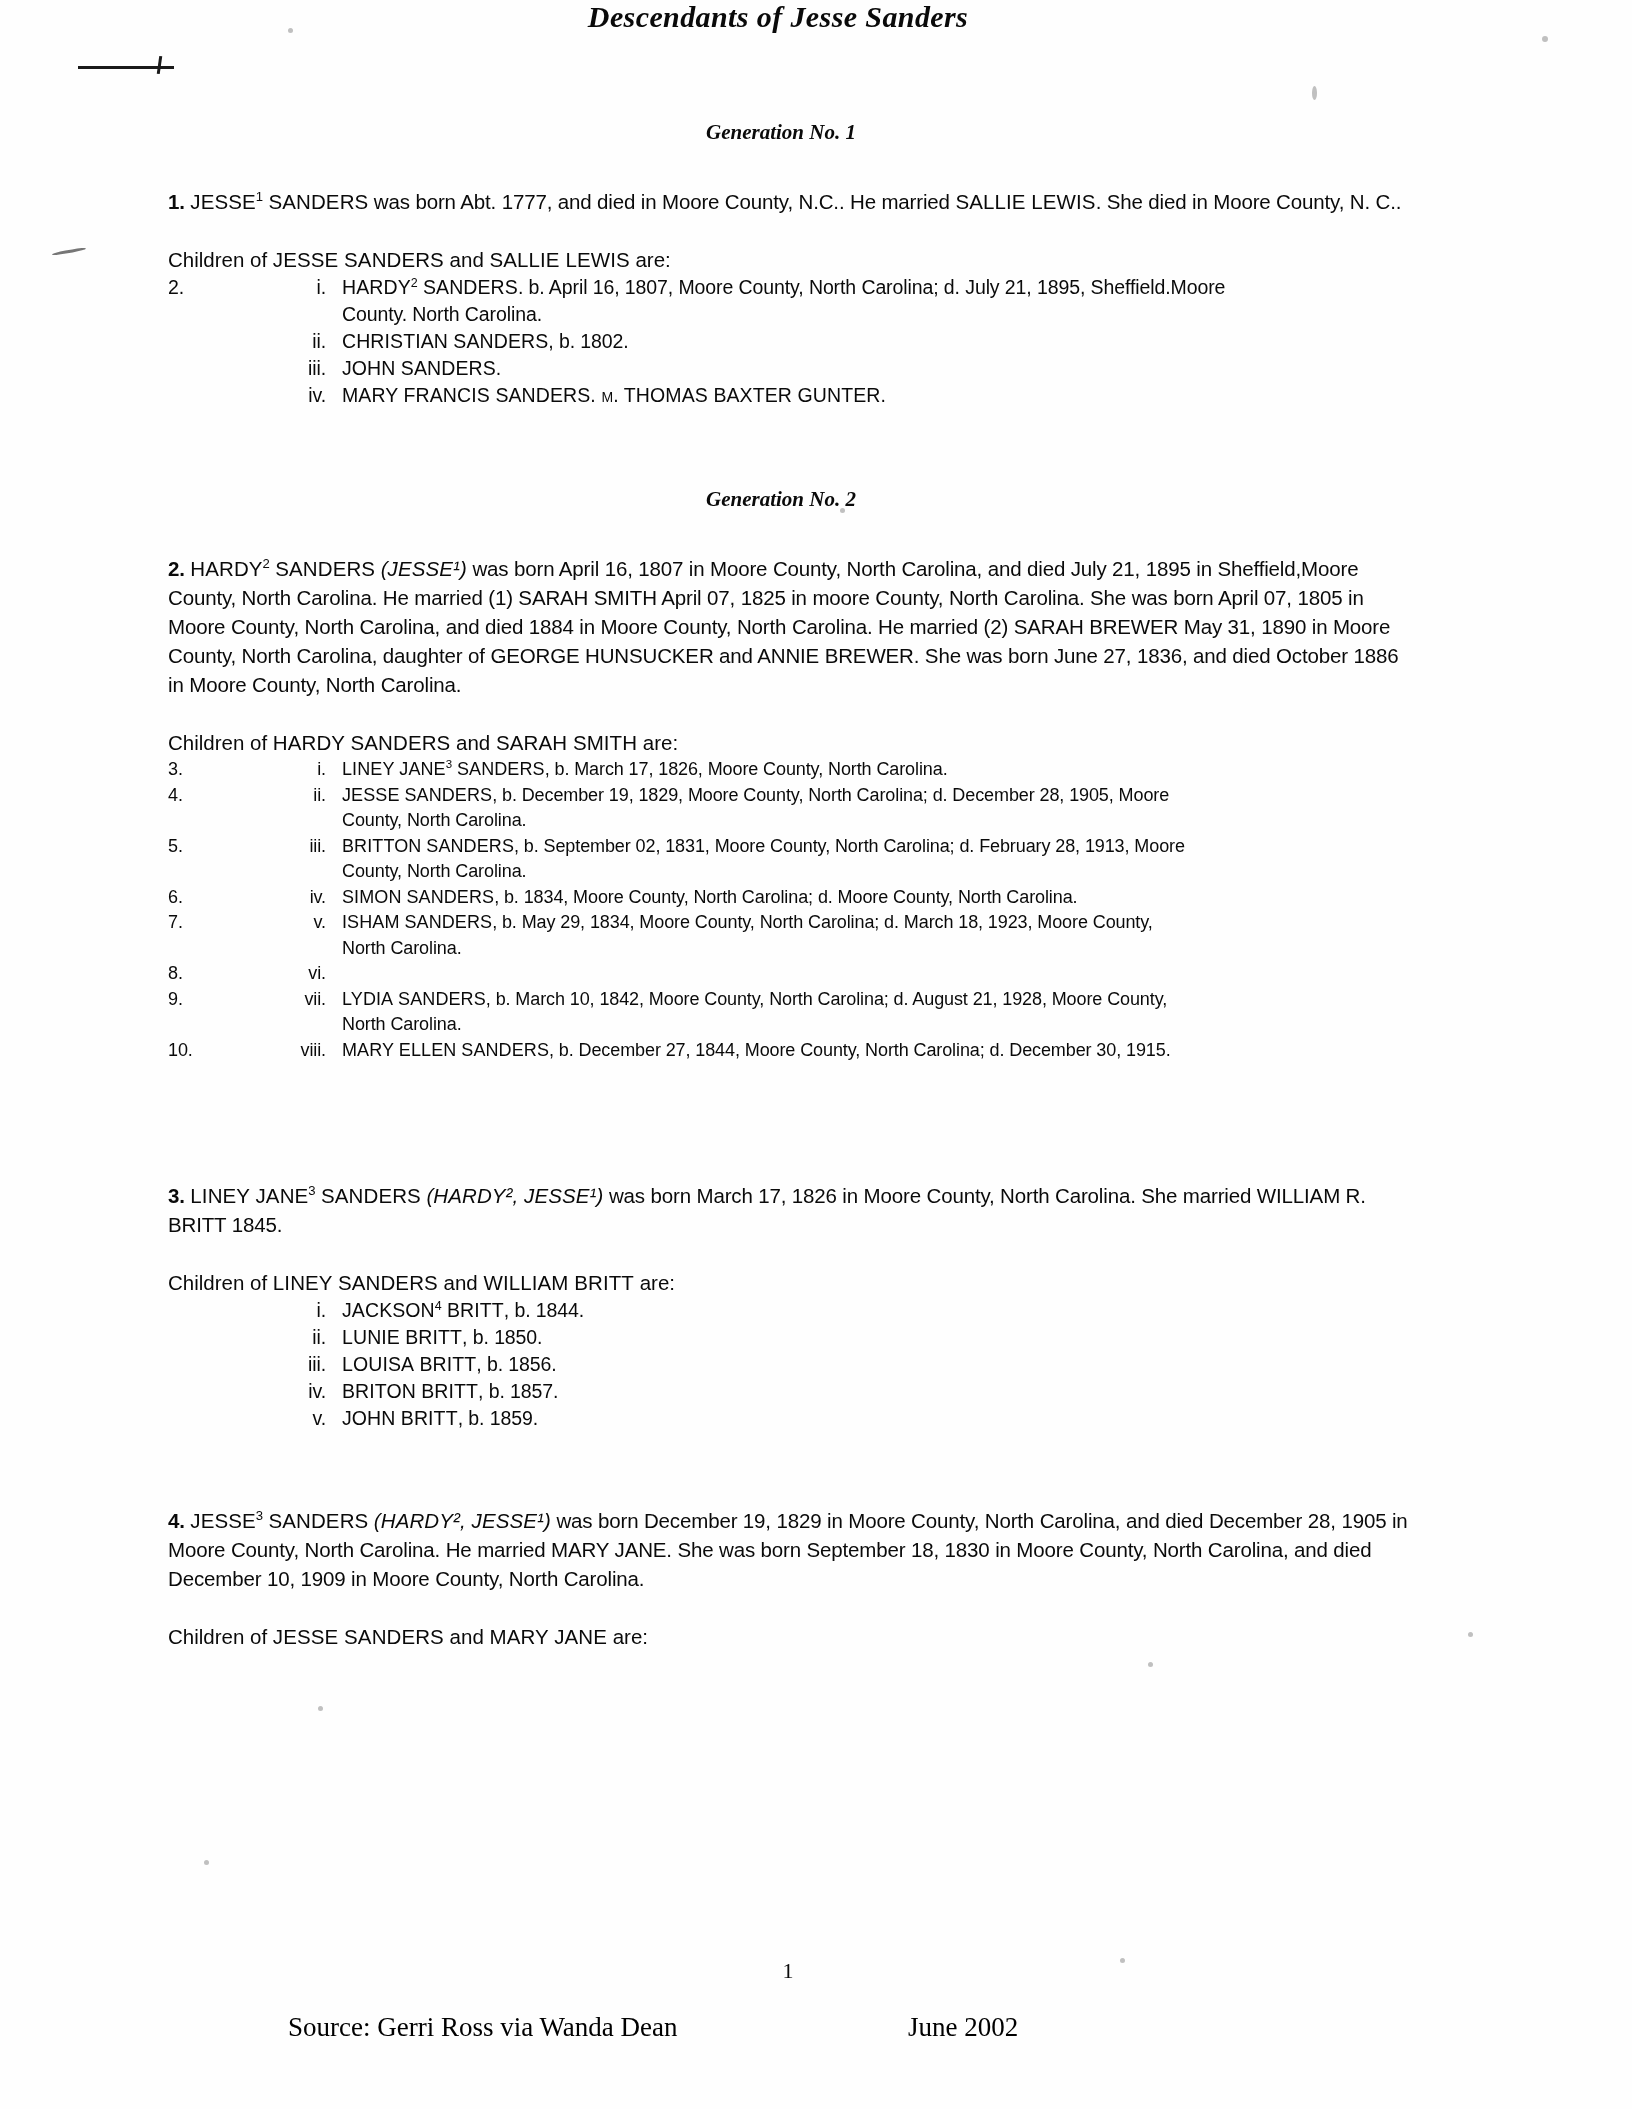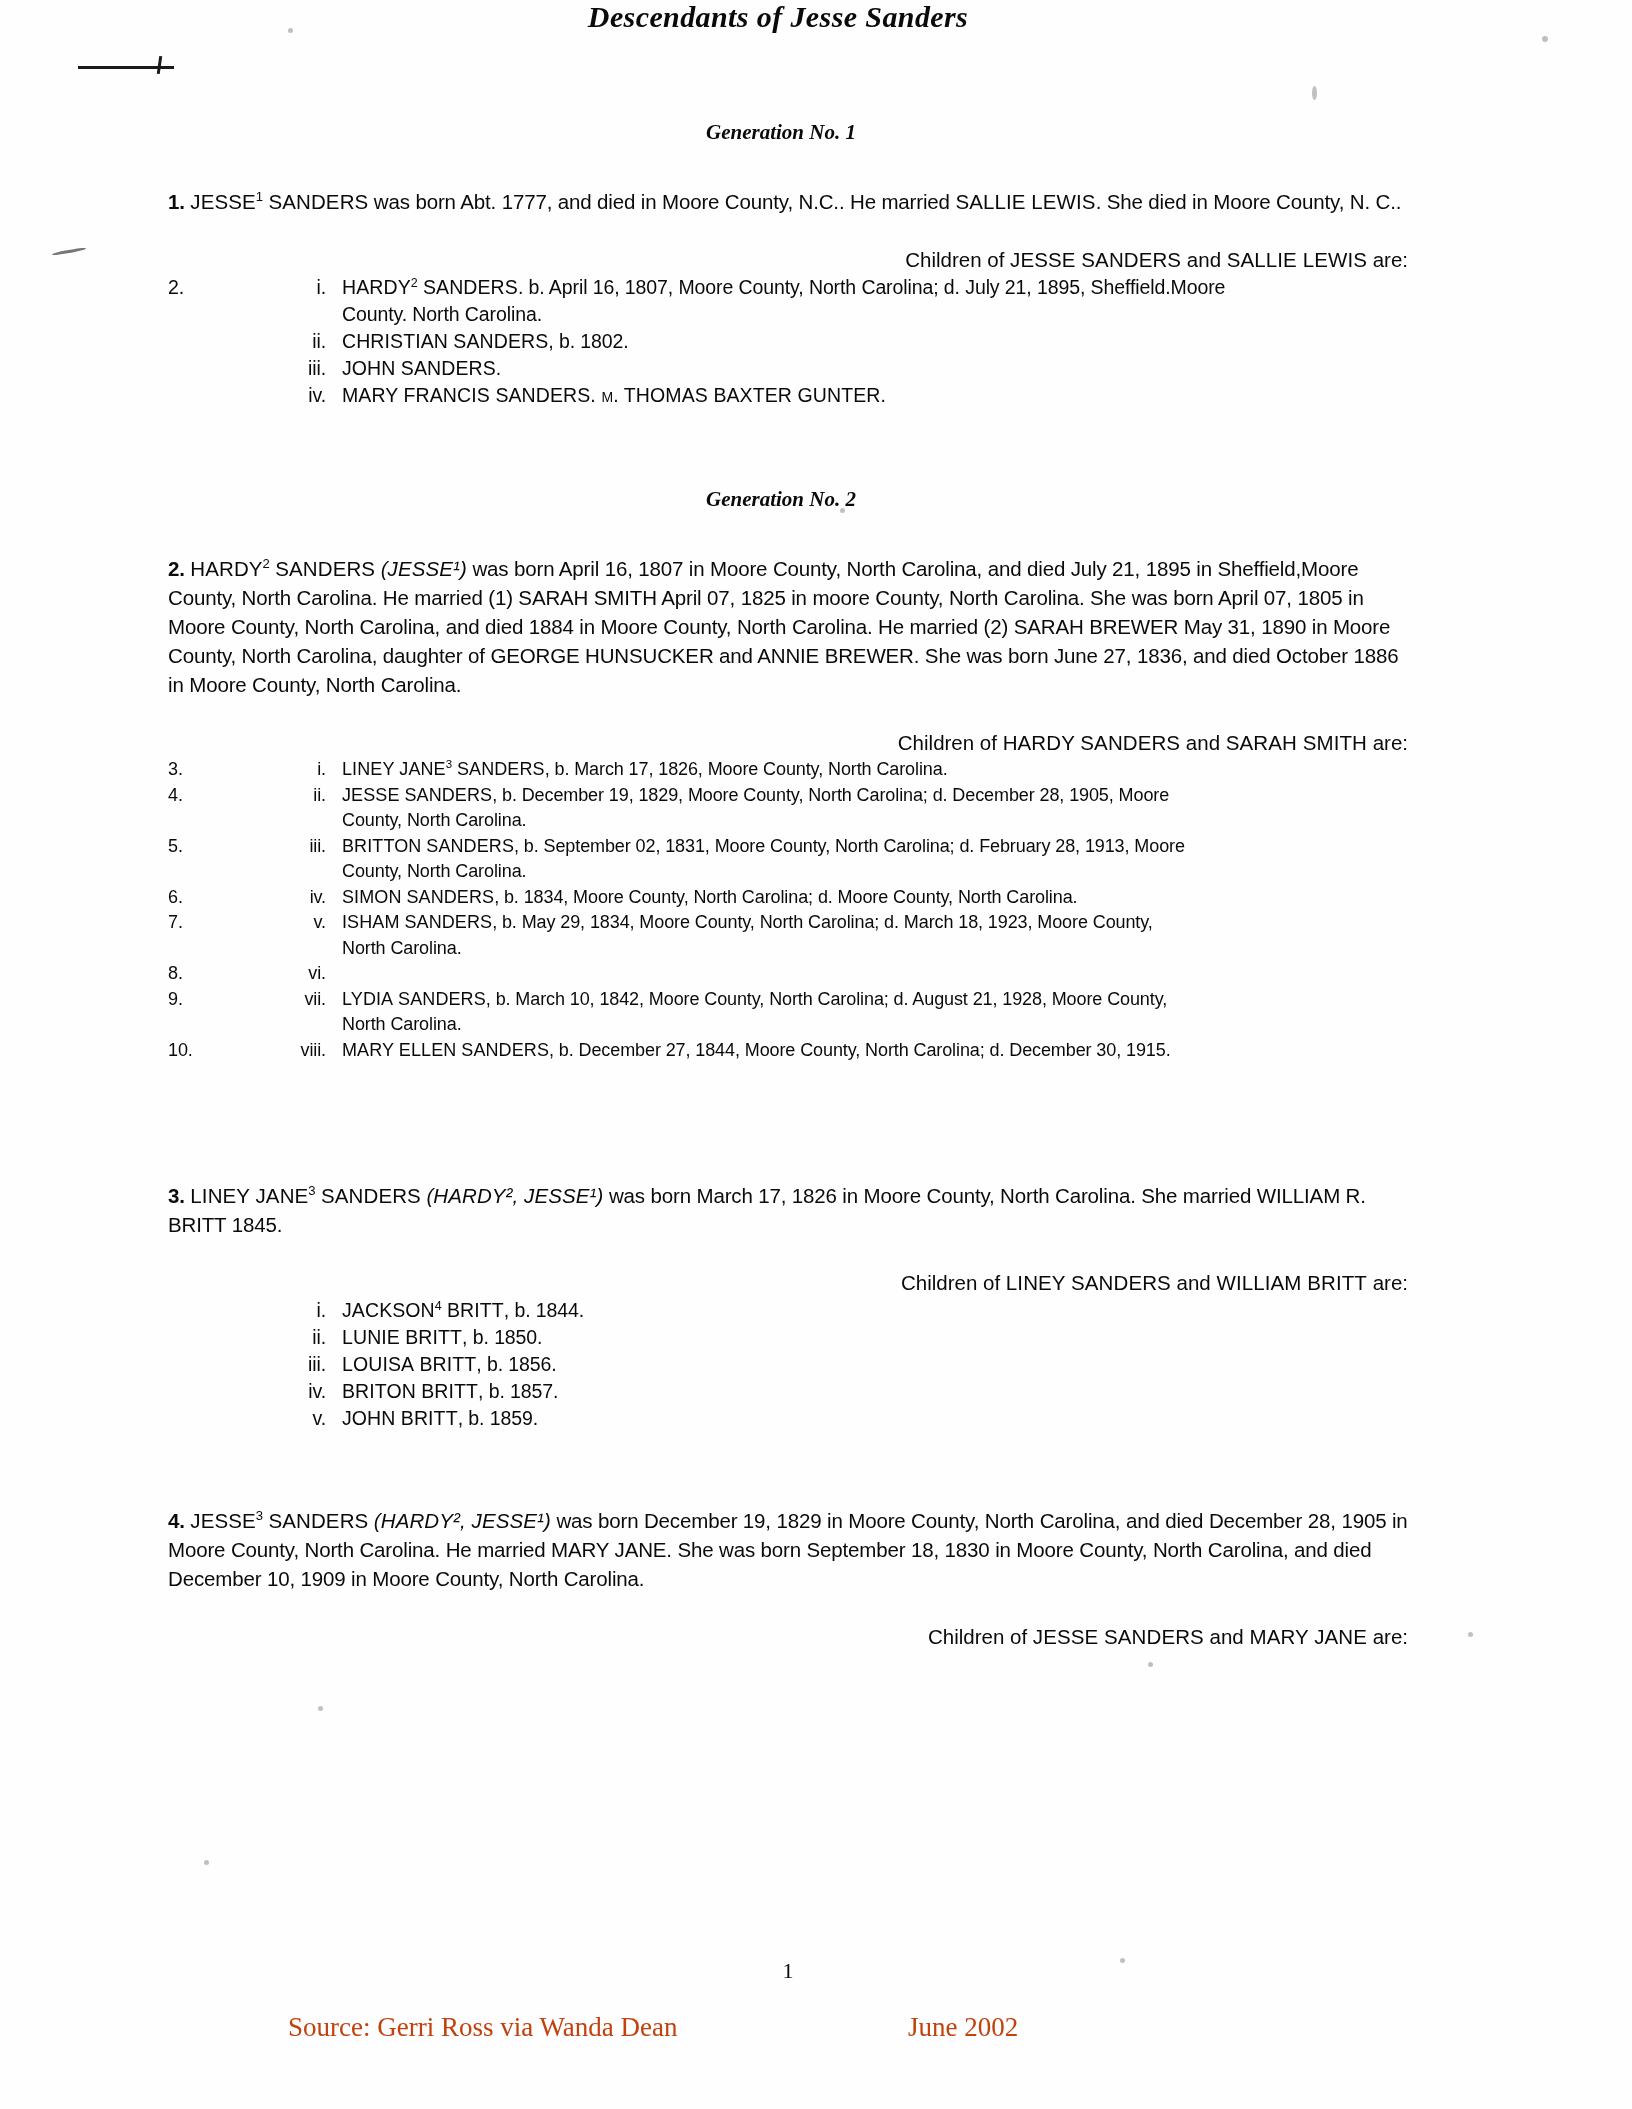--- a/index.html
+++ b/index.html
@@ -77,21 +77,20 @@
     vertical-align: super;
     line-height: 0;
   }
 
   
   .children-label {
     font-family: "Liberation Sans", sans-serif;
     font-size: 20.5px;
     line-height: 28px;
     margin: 0;
-    text-align: right;
   }
   .child-list {
     margin: 0;
     padding: 0;
     list-style: none;
   }
   .child-row {
     display: flex;
     align-items: flex-start;
     font-family: "Liberation Sans", sans-serif;
@@ -131,21 +130,21 @@
     font-size: 22px;
     font-family: "Liberation Serif", serif;
   }
   .footer {
     position: absolute;
     top: 2012px;
     left: 120px;
     width: 1100px;
     font-family: "Liberation Serif", serif;
     font-size: 27px;
-    color: #c2410c;
+    color: #000000;
     display: flex;
   }
   .footer-source { width: 620px; }
   .footer-date { }
 
   .spacer-lg { height: 46px; }
   .spacer-md { height: 30px; }
 </style>
 </head>
 <body>

